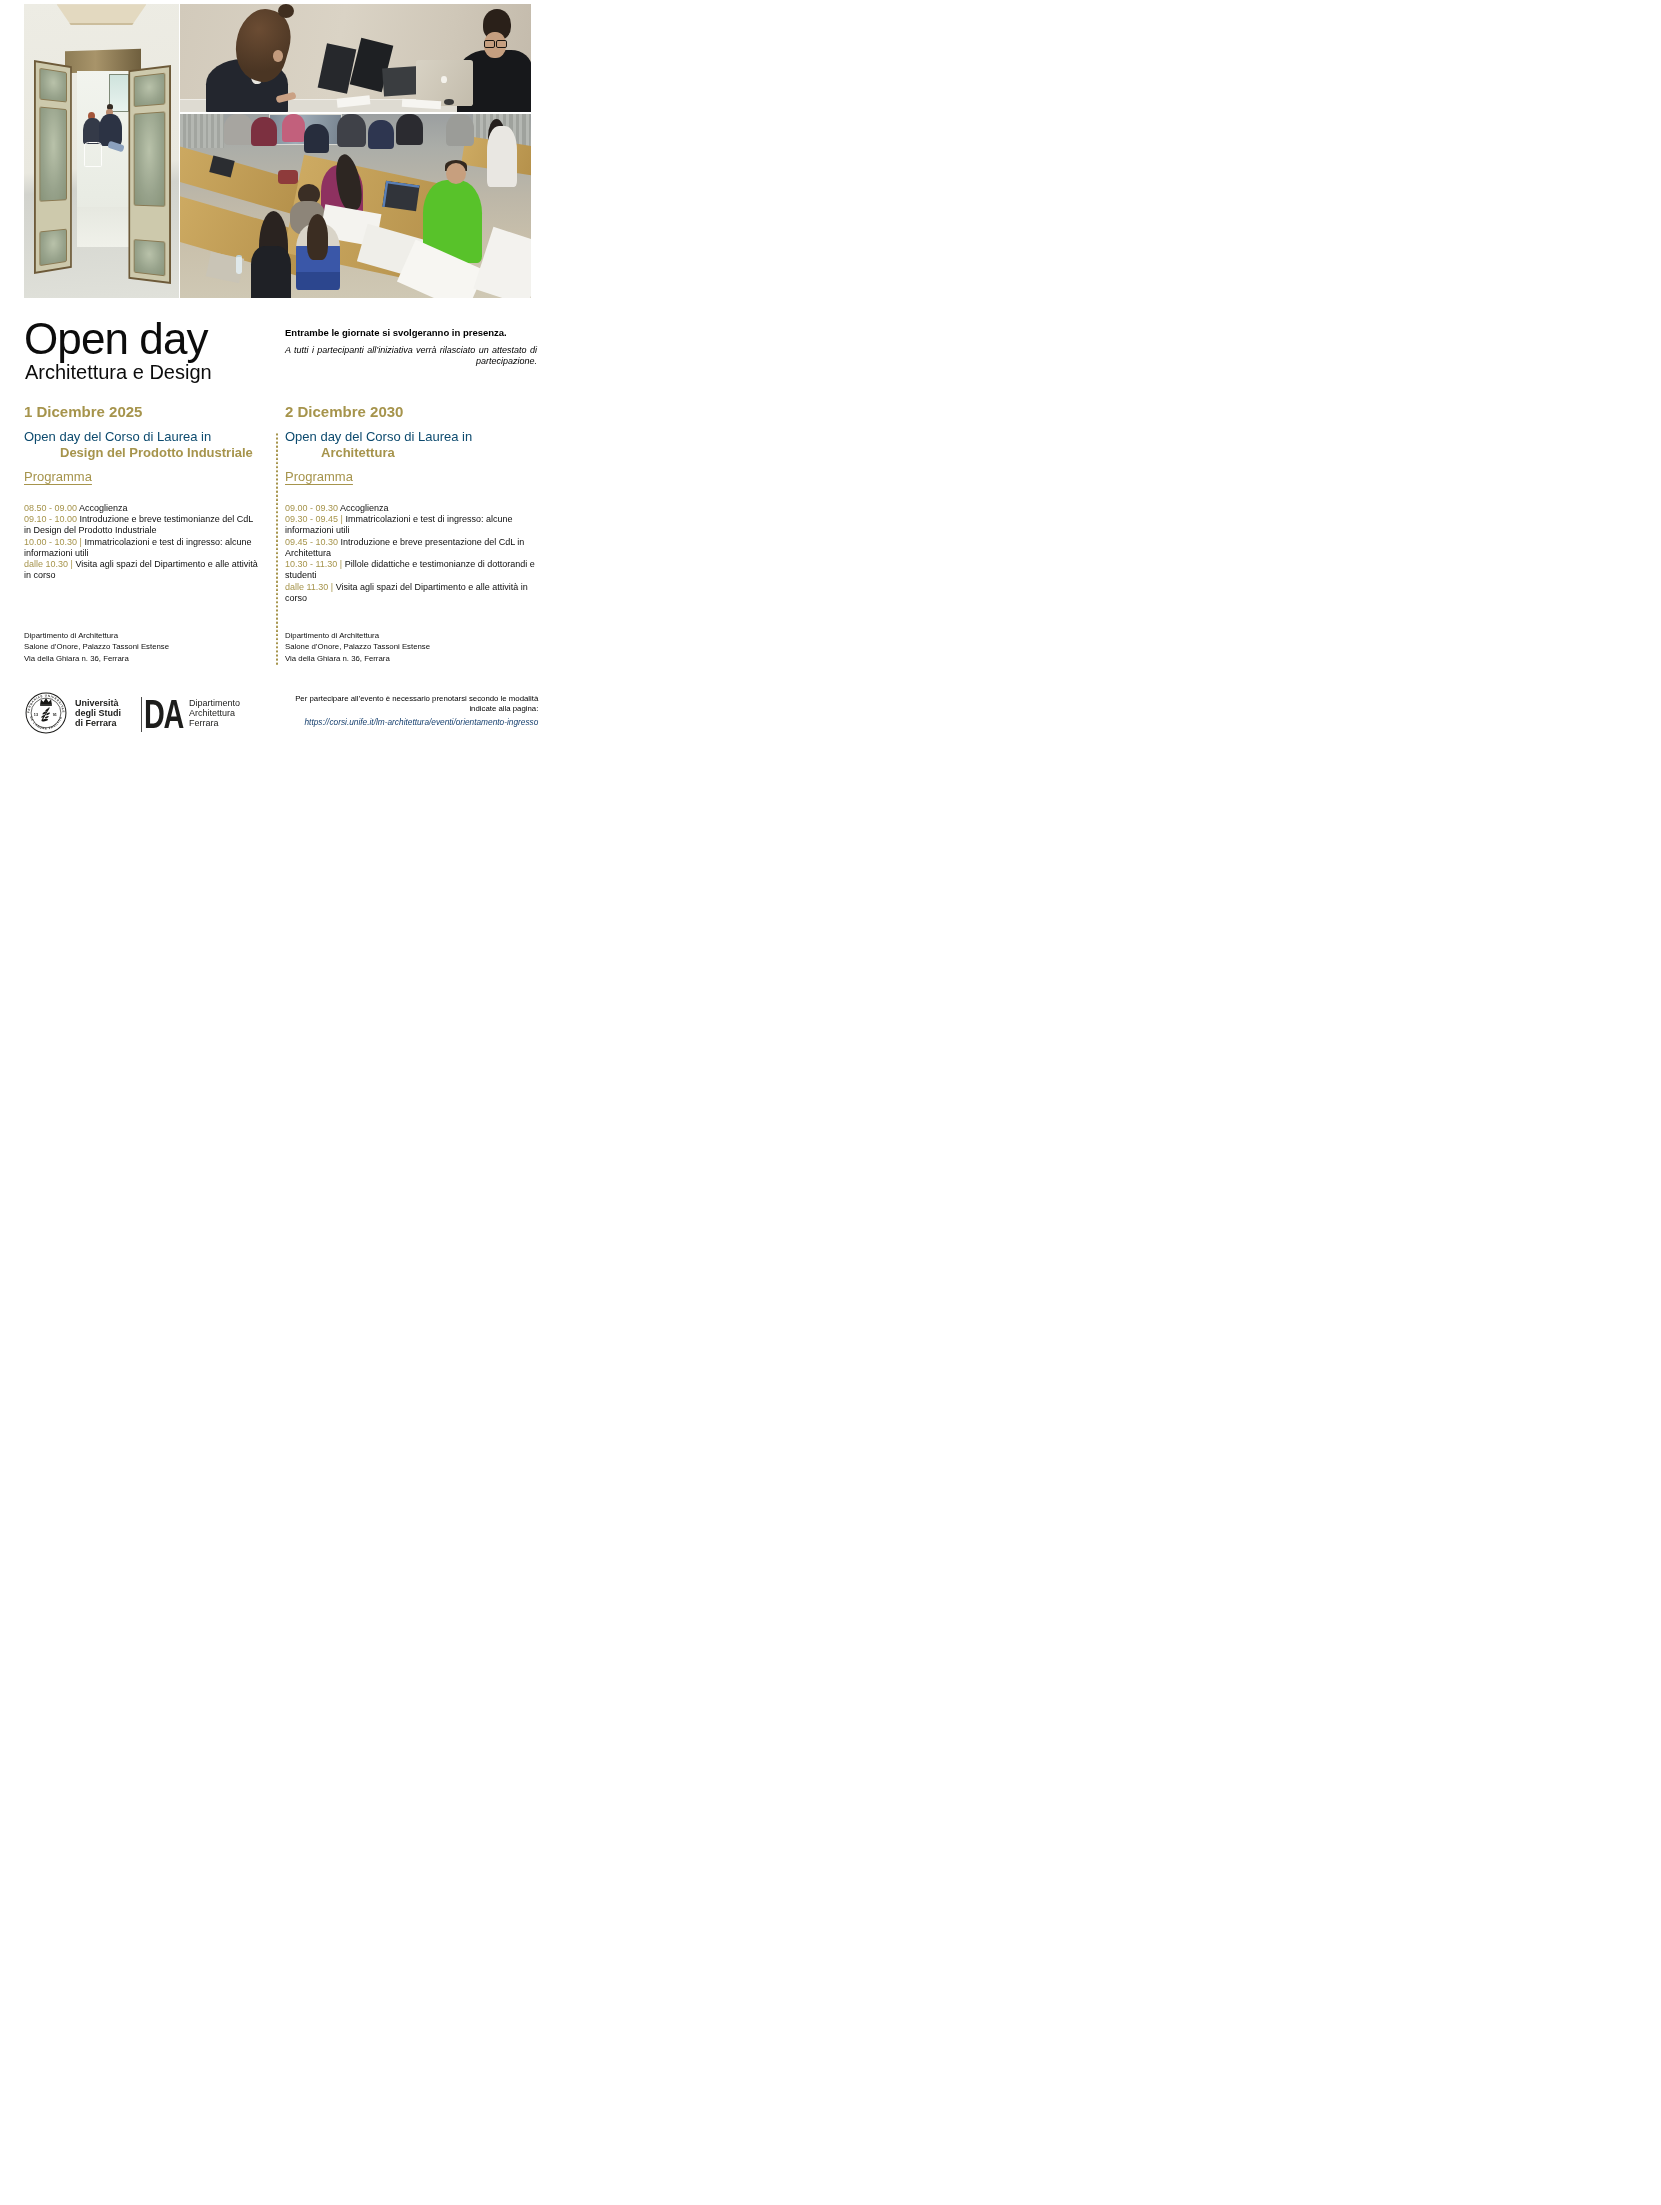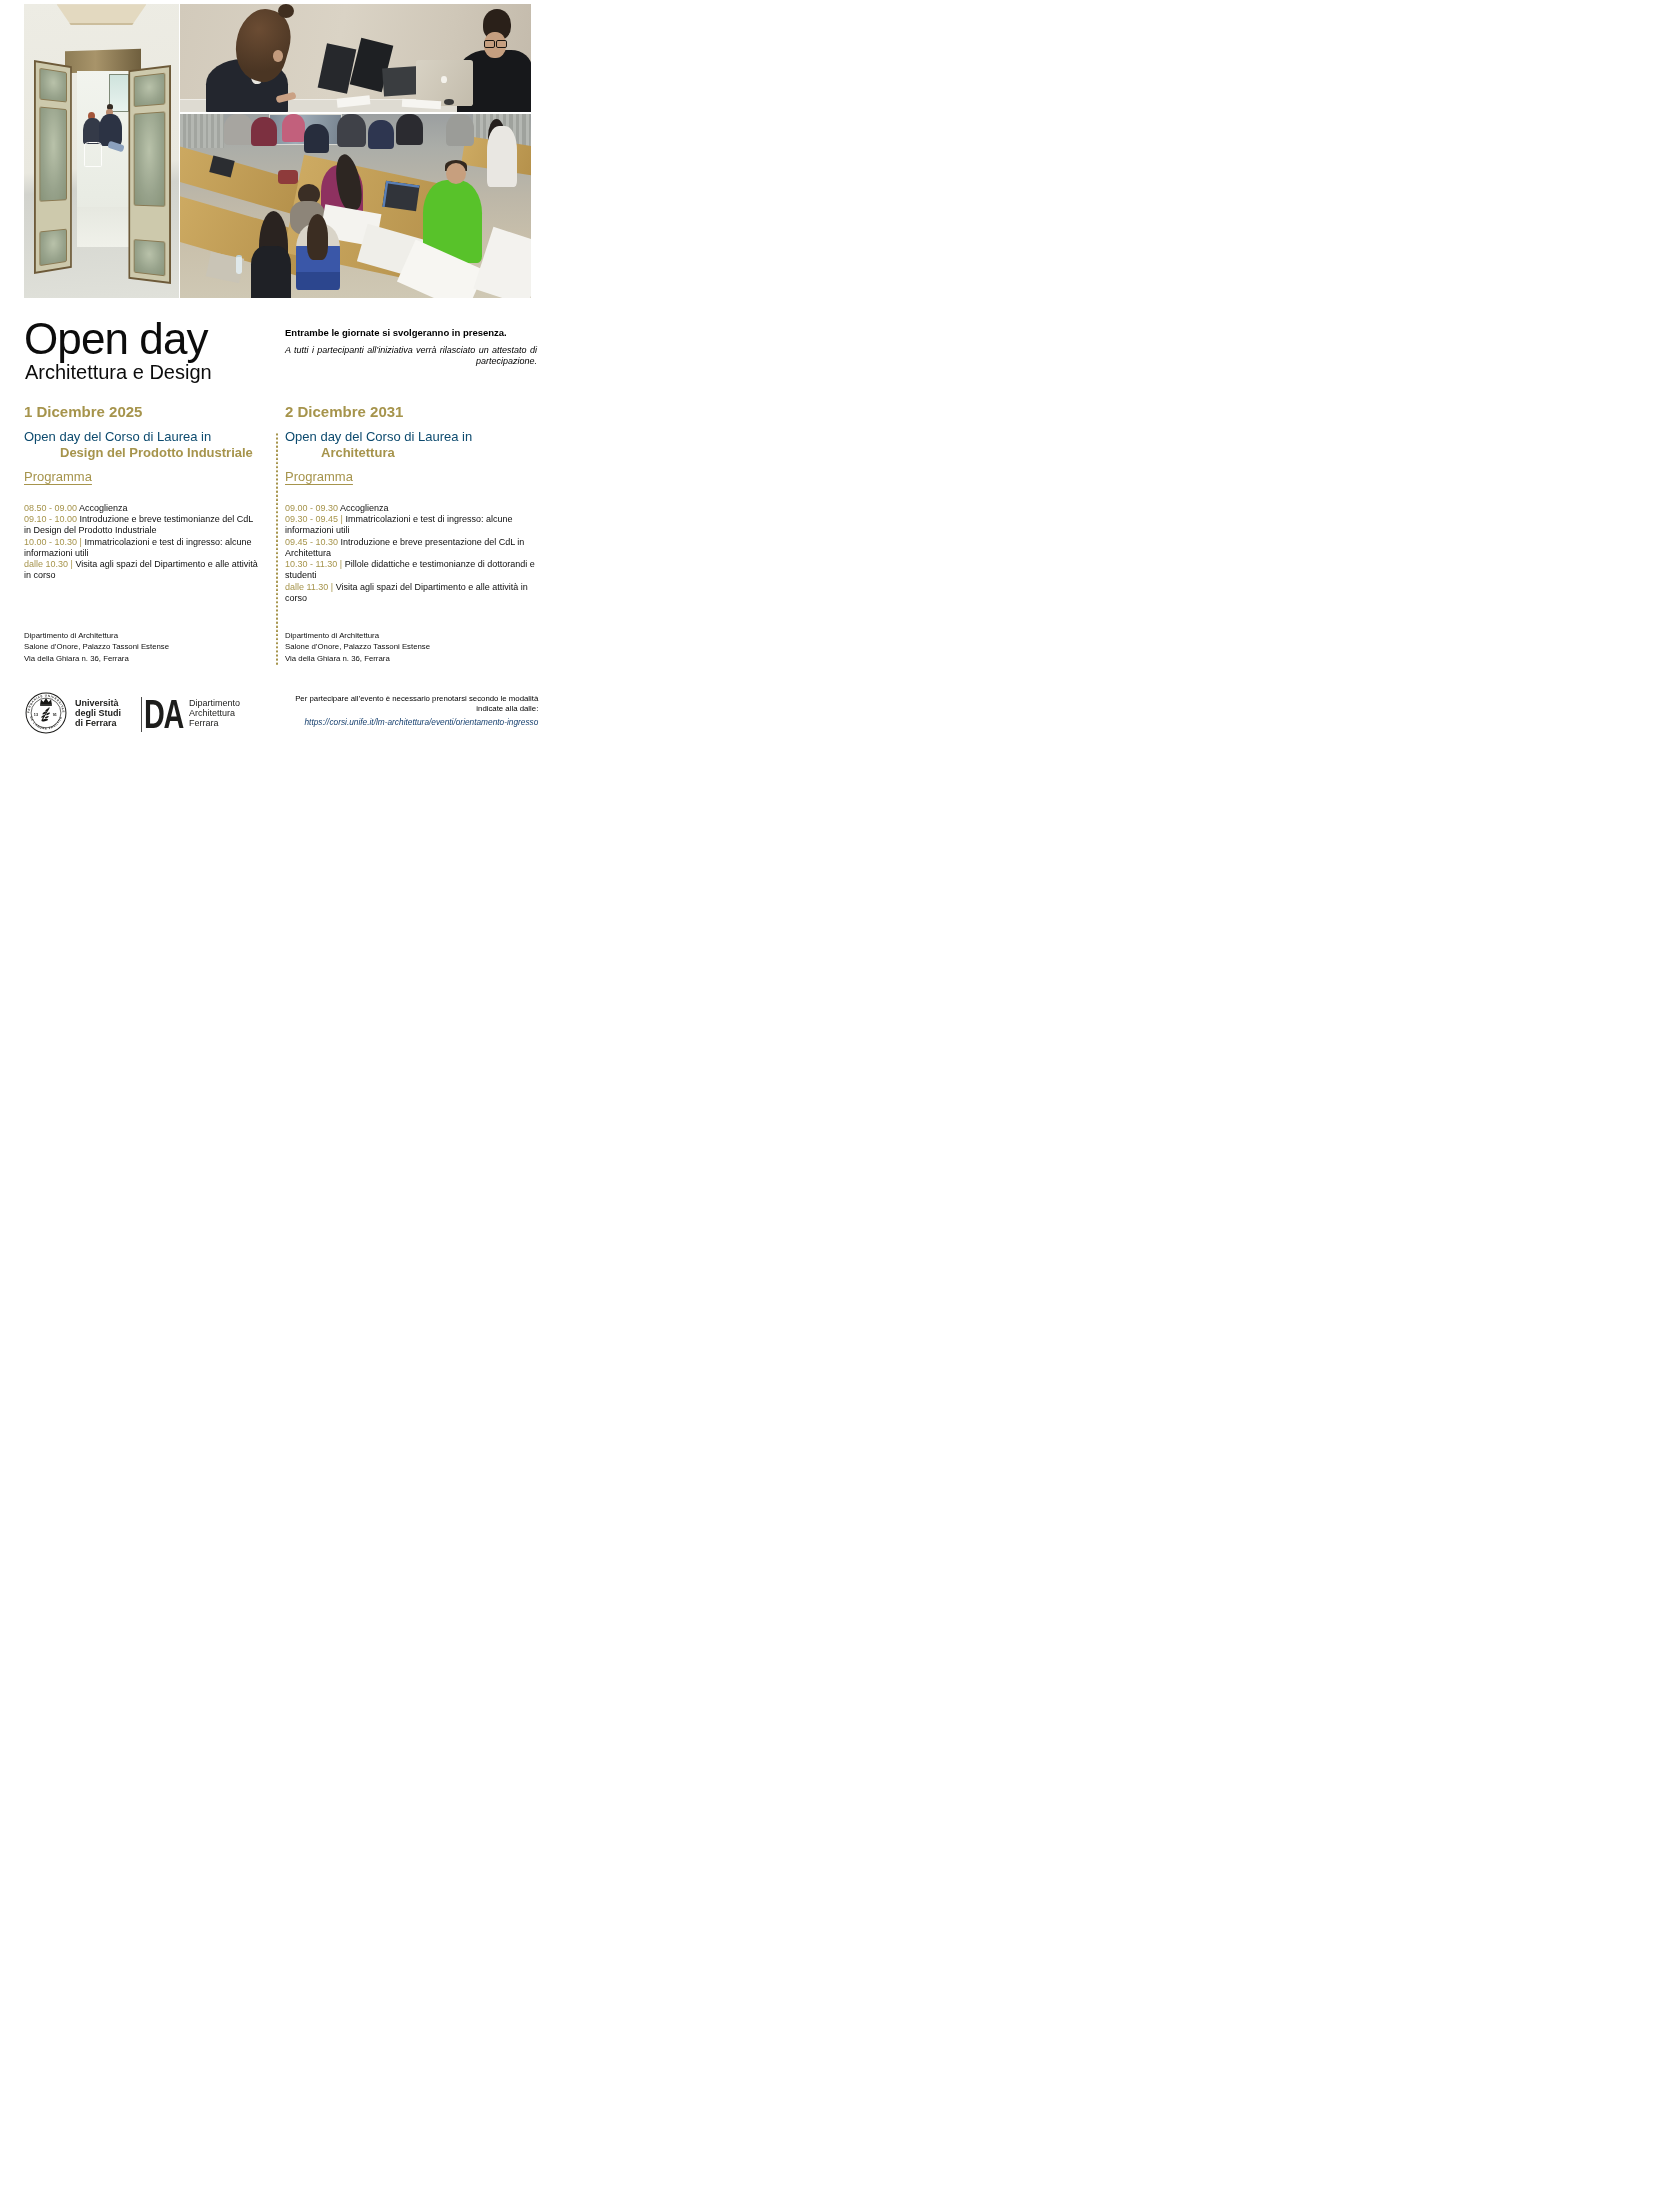--- a/index.html
+++ b/index.html
@@ -276,21 +276,21 @@
     <div class="address">
       <p>Dipartimento di Architettura</p>
       <p>Salone d’Onore, Palazzo Tassoni Estense</p>
       <p class="mt">Via della Ghiara n. 36, Ferrara</p>
     </div>
   </div>
 
   <div class="dotted-sep"></div>
 
   <div class="col col-right">
-    <h3 class="date-h">2 Dicembre 2031</h3>
+    <h3 class="date-h">2 Dicembre 2030</h3>
     <p class="course-intro">Open day del Corso di Laurea in</p>
     <p class="course-name">Architettura</p>
     <span class="program-label">Programma</span>
     <div class="program">
       <p><span class="time">09.00 - 09.30</span> <span>Accoglienza</span></p>
       <p><span class="time">09.30 - 09.45 |</span> <span>Immatricolazioni e test di ingresso: alcune informazioni utili</span></p>
       <p><span class="time">09.45 - 10.30</span> <span>Introduzione e breve presentazione del CdL in Architettura</span></p>
       <p><span class="time">10.30 - 11.30 |</span> <span>Pillole didattiche e testimonianze di dottorandi e studenti</span></p>
       <p><span class="time">dalle 11.30 |</span> <span>Visita agli spazi del Dipartimento e alle attività in corso</span></p>
     </div>
@@ -343,19 +343,19 @@
     <div class="da">DA</div>
 
     <div class="dept-name">
       <p>Dipartimento</p>
       <p>Architettura</p>
       <p>Ferrara</p>
     </div>
 
     <div class="booking">
       <p>Per partecipare all’evento è necessario prenotarsi secondo le modalità</p>
-      <p>indicate alla dalle:</p>
+      <p>indicate alla pagina:</p>
       <a class="url">https://corsi.unife.it/lm-architettura/eventi/orientamento-ingresso</a>
     </div>
   </div>
 
 </div>
 
 
 </body></html>

